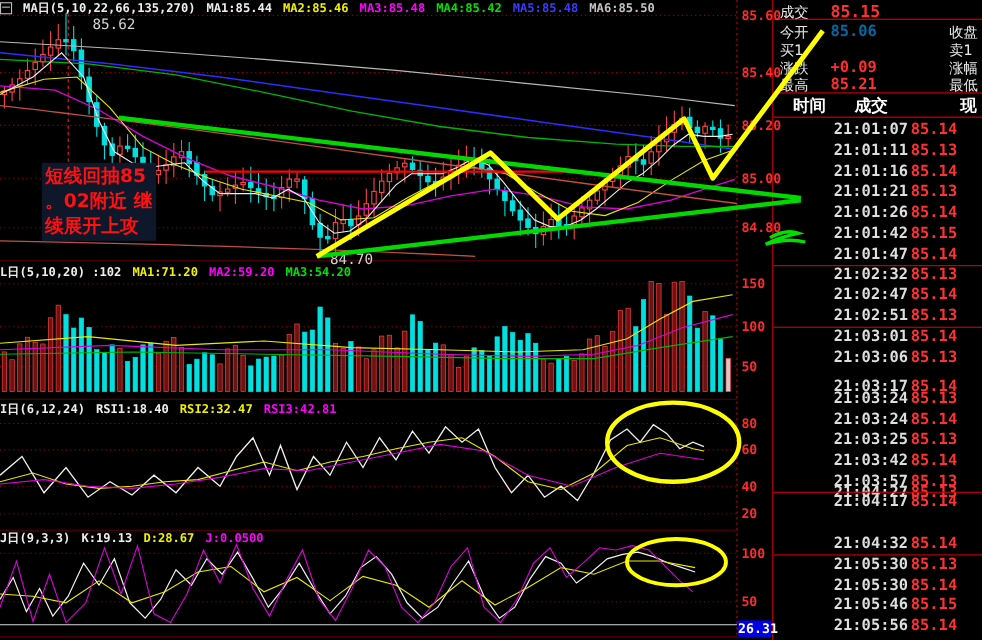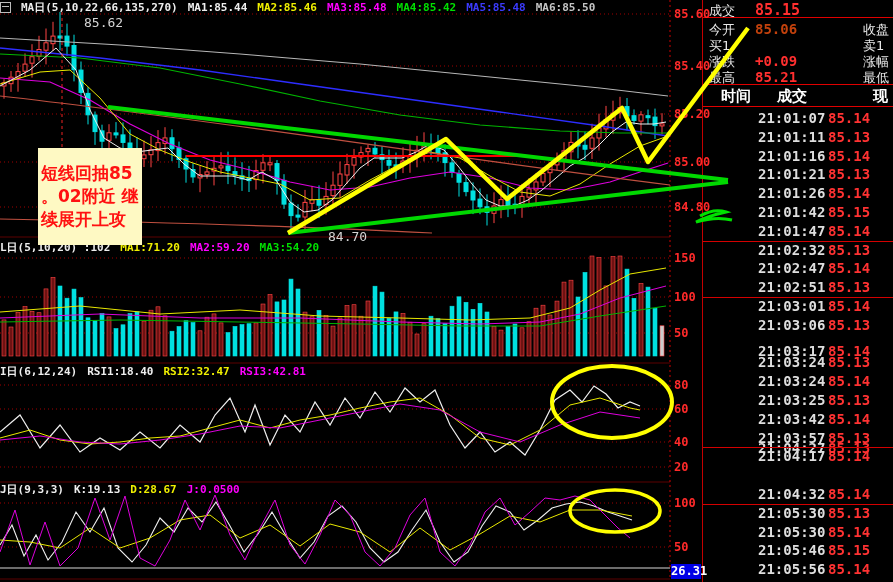--- a/index.html
+++ b/index.html
@@ -14,29 +14,29 @@
   .cicon{display:inline-block;width:9px;height:9px;border:1px solid #bbb;position:relative;}
   .cicon::after{content:"";position:absolute;left:1px;right:1px;top:3px;height:1px;background:#bbb;}
   .c-w{color:#eeeeee}.c-y{color:#f0f000}.c-m{color:#ff00ff}.c-g{color:#00e000}.c-b{color:#3b3bff}.c-gr{color:#c4c4c4}
   .axlab{position:absolute;left:674px;color:#ff2a2a;font-family:"DejaVu Sans Mono",monospace;
          font-size:12px;font-weight:600;z-index:3;}
   #axis-labels{position:absolute;left:0;top:0;z-index:3;}
   .pricetag{position:absolute;color:#d4d4d4;font-family:"DejaVu Sans Mono",monospace;font-size:13px;z-index:3;}
   #cursor-badge{position:absolute;left:671px;top:564px;width:30px;height:15px;background:#0000e6;
         color:#fff;font-family:"DejaVu Sans Mono",monospace;font-size:12px;font-weight:700;
         text-align:center;line-height:15px;z-index:3;}
-  #annotation{position:absolute;left:38px;top:148px;background:#fef9c3;padding:14px 3px;
+  #annotation{position:absolute;left:38px;top:148px;background:#0f172a;padding:1px 3px;
         color:#ff1111;font-size:17px;font-weight:700;line-height:23px;z-index:5;white-space:nowrap;}
   
   #panel{position:absolute;left:702px;top:0;width:191px;height:582px;background:#000;
          border-left:1px solid #c40000;z-index:2;overflow:hidden;}
   .pline{position:absolute;left:0;right:0;height:1px;background:#e00000;}
   .ql{position:absolute;color:#e8e8e8;font-size:13px;white-space:nowrap;}
   .qv{position:absolute;font-family:"DejaVu Sans Mono",monospace;font-size:14px;font-weight:700;white-space:nowrap;}
-  .red{color:#ff2f2f;} .wht{color:#c2410c;}
+  .red{color:#ff2f2f;} .wht{color:#0369a1;}
   .th{position:absolute;color:#ffffff;font-size:15px;font-weight:700;white-space:nowrap;}
   .trow{position:absolute;left:0;height:18px;width:100%;margin-left:47px;}
   .trow .tt{position:absolute;left:8px;color:#dedede;font-family:"DejaVu Sans Mono",monospace;
             font-size:14px;font-weight:700;}
   .trow .tp{position:absolute;left:78px;color:#ff3232;font-family:"DejaVu Sans Mono",monospace;
             font-size:14px;font-weight:700;}
   .tsep{position:absolute;left:0;right:0;height:1px;background:#d40000;}
 </style>
 </head>
 <body>
@@ -405,21 +405,21 @@
       <span class="axlab" style="top: 326px;">50</span>
       <span class="axlab" style="top: 378px;">80</span>
       <span class="axlab" style="top: 402px;">60</span>
       <span class="axlab" style="top: 435px;">40</span>
       <span class="axlab" style="top: 460px;">20</span>
       <span class="axlab" style="top: 496px;">100</span>
       <span class="axlab" style="top: 540px;">50</span>
     </div>
 
   <span class="pricetag" style="left:84px;top:15px;">85.62</span>
-  <span class="pricetag" style="left:328px;top:229px;">84.70</span>
+  <span class="pricetag" style="left:300px;top:229px;">84.70</span>
 
   <div id="cursor-badge">26.31</div>
 
   <div id="panel">
     <span class="ql" style="left:6px;top:2px;">成交</span>
     <span class="qv red" style="left:52px;top:1px;font-size:15px;">85.15</span>
     <div class="pline" style="top:17px;"></div>
     <span class="ql" style="left:6px;top:21px;">今开</span>
     <span class="qv wht" style="left:52px;top:21px;">85.06</span>
     <span class="ql" style="left:160px;top:21px;">收盘</span>

